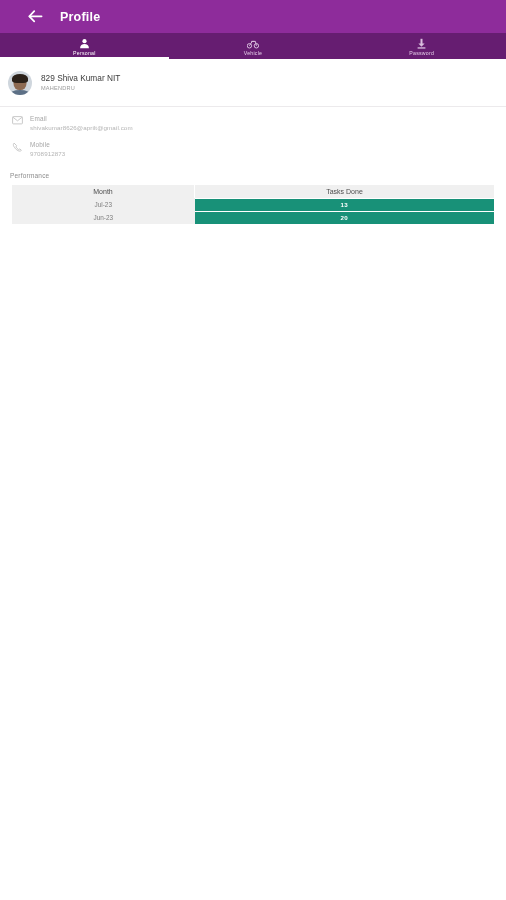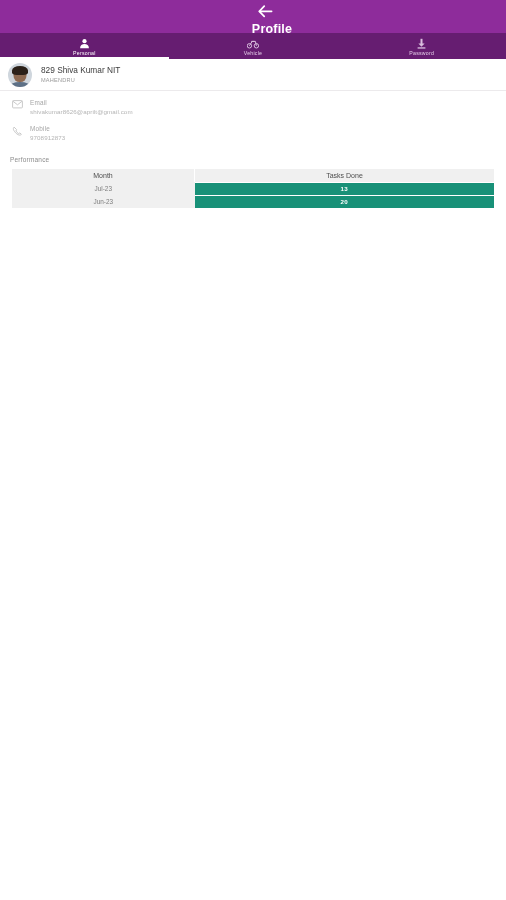--- a/index.html
+++ b/index.html
@@ -16,21 +16,20 @@
   }
 
   
   .appbar {
     height: 33px;
     background: #8e2c9b;
     display: flex;
     align-items: center;
     padding: 0 0 0 24px;
     box-sizing: border-box;
-    flex-direction: column;
   }
   .back-btn {
     width: 22px;
     height: 22px;
     display: flex;
     align-items: center;
     justify-content: center;
     cursor: pointer;
     flex: 0 0 auto;
   }
@@ -88,21 +87,21 @@
     background: #ffffff;
   }
 
   
   .profile-row {
     display: flex;
     align-items: center;
     padding: 8px 0 8px 8px;
     border-bottom: 1px solid #eceaec;
     box-sizing: border-box;
-    height: 32px;
+    height: 48px;
   }
   .avatar {
     width: 24px;
     height: 24px;
     border-radius: 50%;
     flex: 0 0 auto;
     background: #cfd6dd;
     position: relative;
     overflow: hidden;
   }

